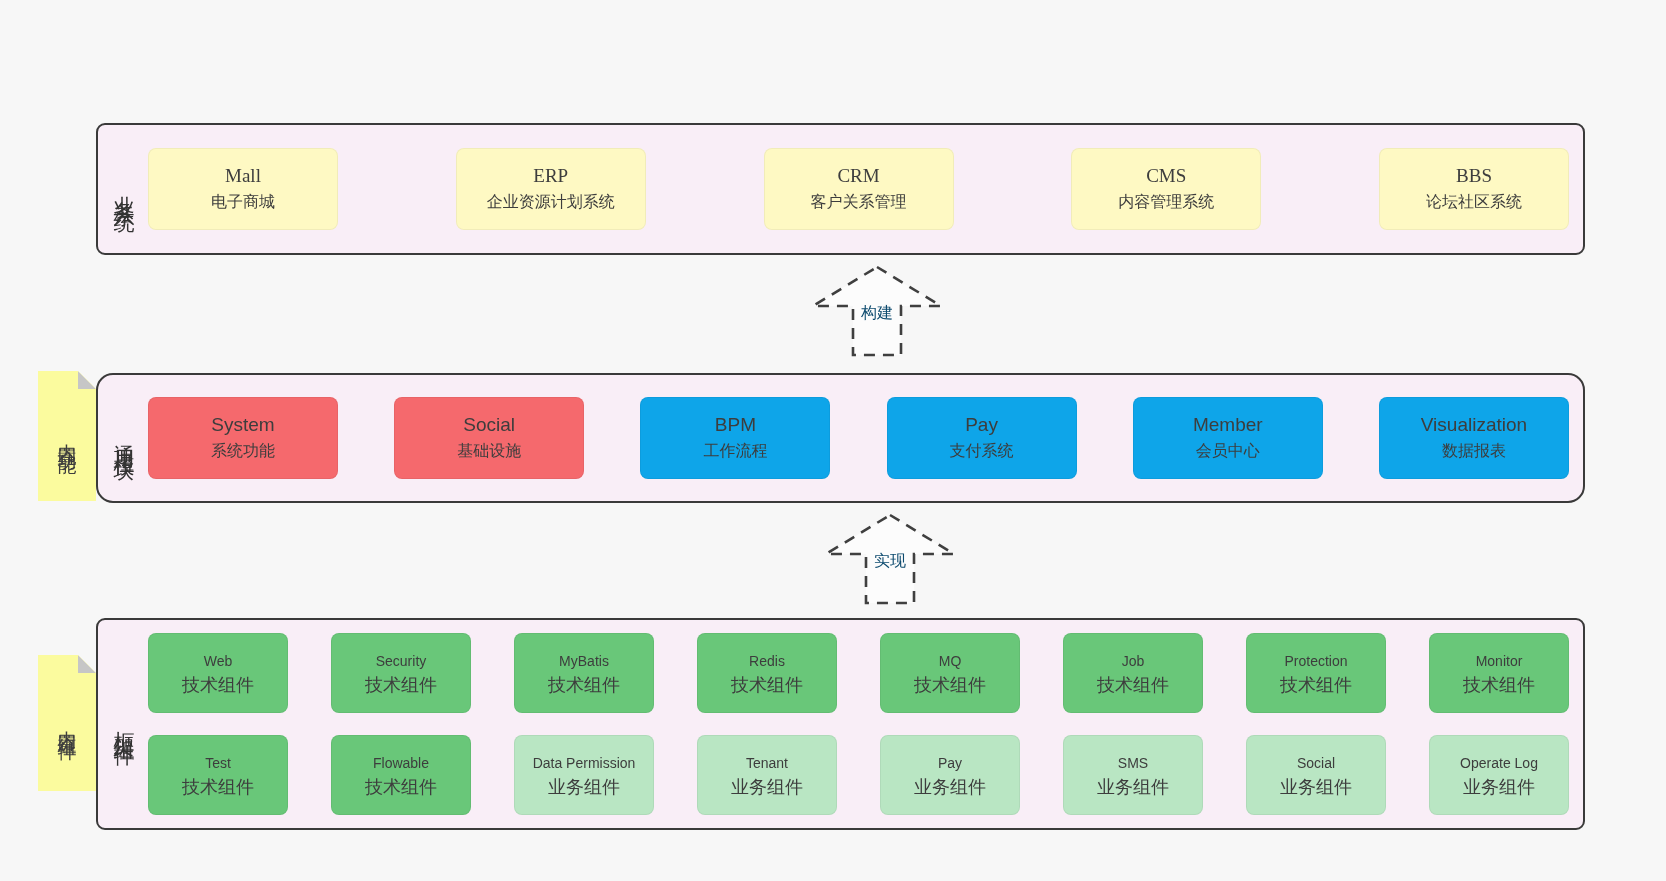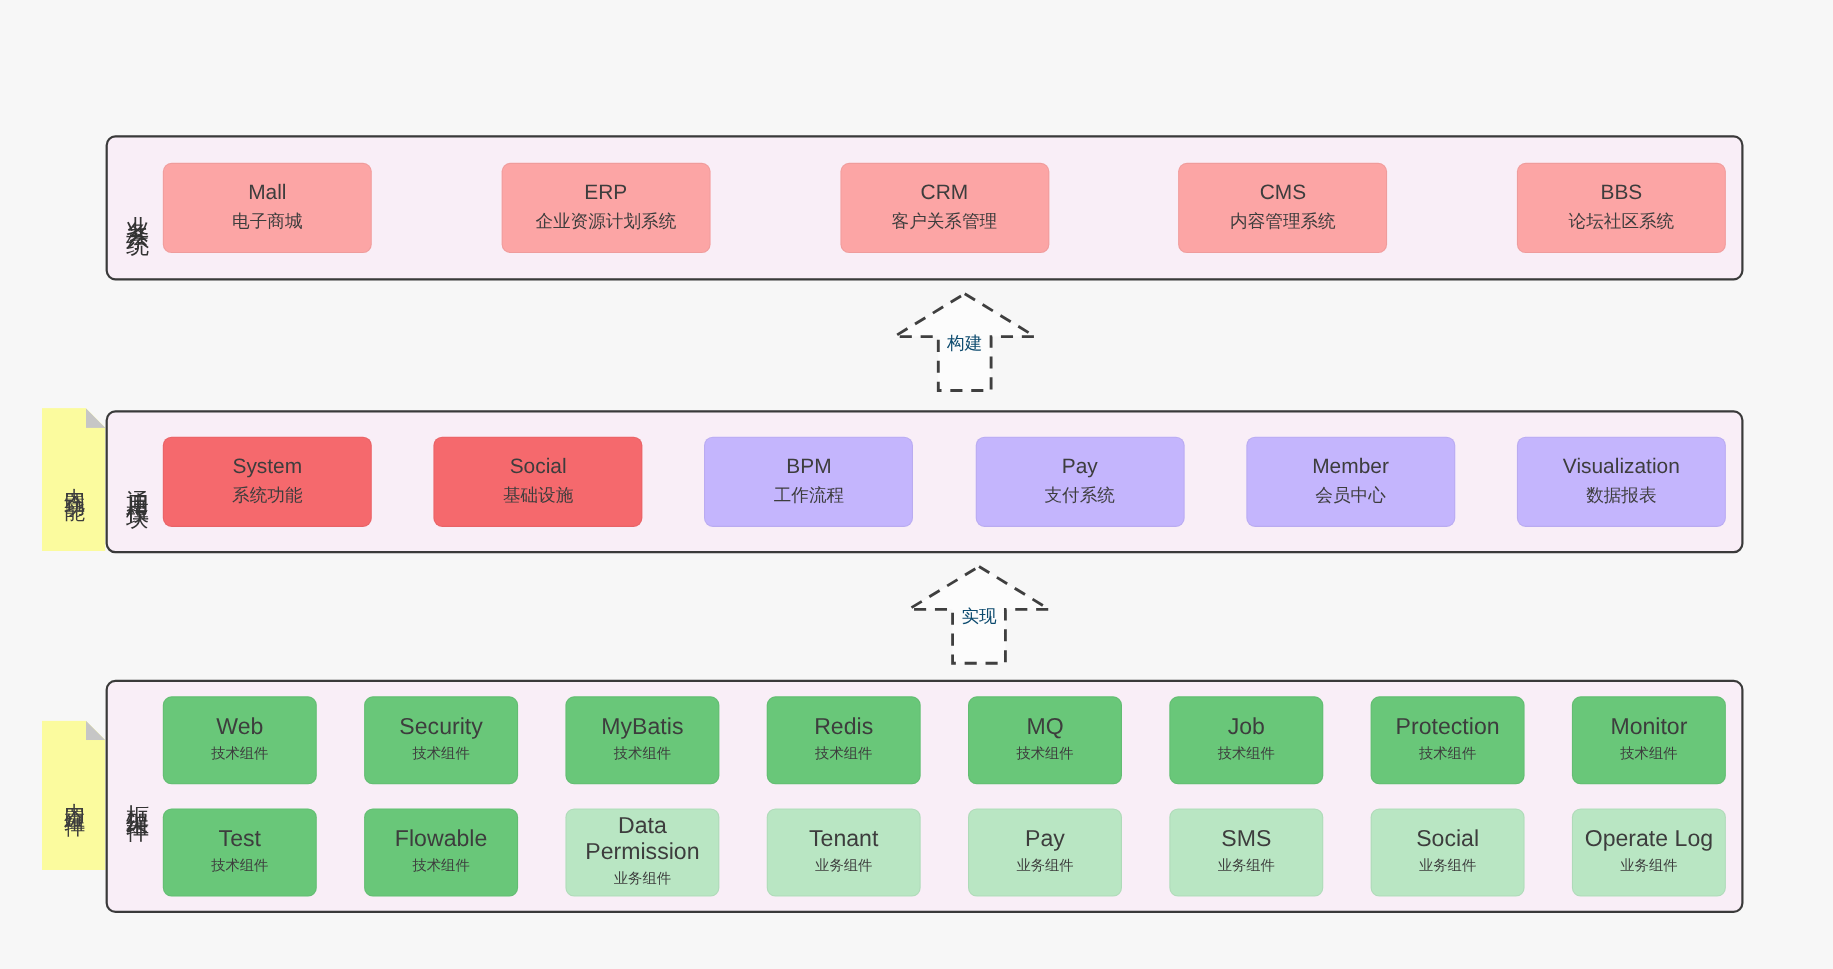--- a/index.html
+++ b/index.html
@@ -15,21 +15,21 @@
   .panel {
     position: absolute;
     background: #f9eef7;
     border: 2px solid #3a3a3a;
     border-radius: 9px;
     box-sizing: border-box;
     display: flex;
     align-items: center;
   }
   #panel-business  { left: 96px; top: 123px; width: 1489px; height: 132px; }
-  #panel-modules   { left: 96px; top: 373px; width: 1489px; height: 130px; }
+  #panel-modules   { left: 96px; top: 373px; width: 1489px; height: 130px; border-radius: 17px; }
   #panel-components{ left: 96px; top: 618px; width: 1489px; height: 212px; }
 
   .v-label {
     writing-mode: vertical-rl;
     text-orientation: upright;
     font-size: 21px;
     letter-spacing: 5px;
     color: #333;
     margin-left: 12px;
     flex: 0 0 auto;
@@ -57,26 +57,26 @@
     border-radius: 8px;
     display: flex; flex-direction: column;
     justify-content: center; align-items: center;
     text-align: center;
     box-shadow: inset 0 0 0 1px rgba(0,0,0,0.05);
   }
   .box .name { font-size: 19px; line-height: 26px; }
   .box .desc { font-size: 16px; line-height: 26px; }
 
   .box.small { width: 140px; height: 80px; }
-  .box.small .name { font-size: 21px; line-height: 24px; padding: 0 6px; }
-  .box.small .desc { font-size: 13px; line-height: 24px; }
-
-  .blue  { background: #fca5a5; }
+  .box.small .name { font-size: 14px; line-height: 24px; padding: 0 6px; }
+  .box.small .desc { font-size: 18px; line-height: 24px; }
+
+  .blue  { background: #fef9c3; font-family: Liberation Serif, serif; }
   .red   { background: #f5696d; }
-  .pink  { background: #c4b5fd; }
+  .pink  { background: #0ea5e9; }
   .green { background: #69c779; }
   .green-light { background: #b9e6c3; }
 
   
   .note {
     position: absolute;
     width: 58px;
     background: #fbfb9e;
     clip-path: polygon(0 0, calc(100% - 18px) 0, 100% 18px, 100% 100%, 0 100%);
     display: flex; align-items: center; justify-content: center;

